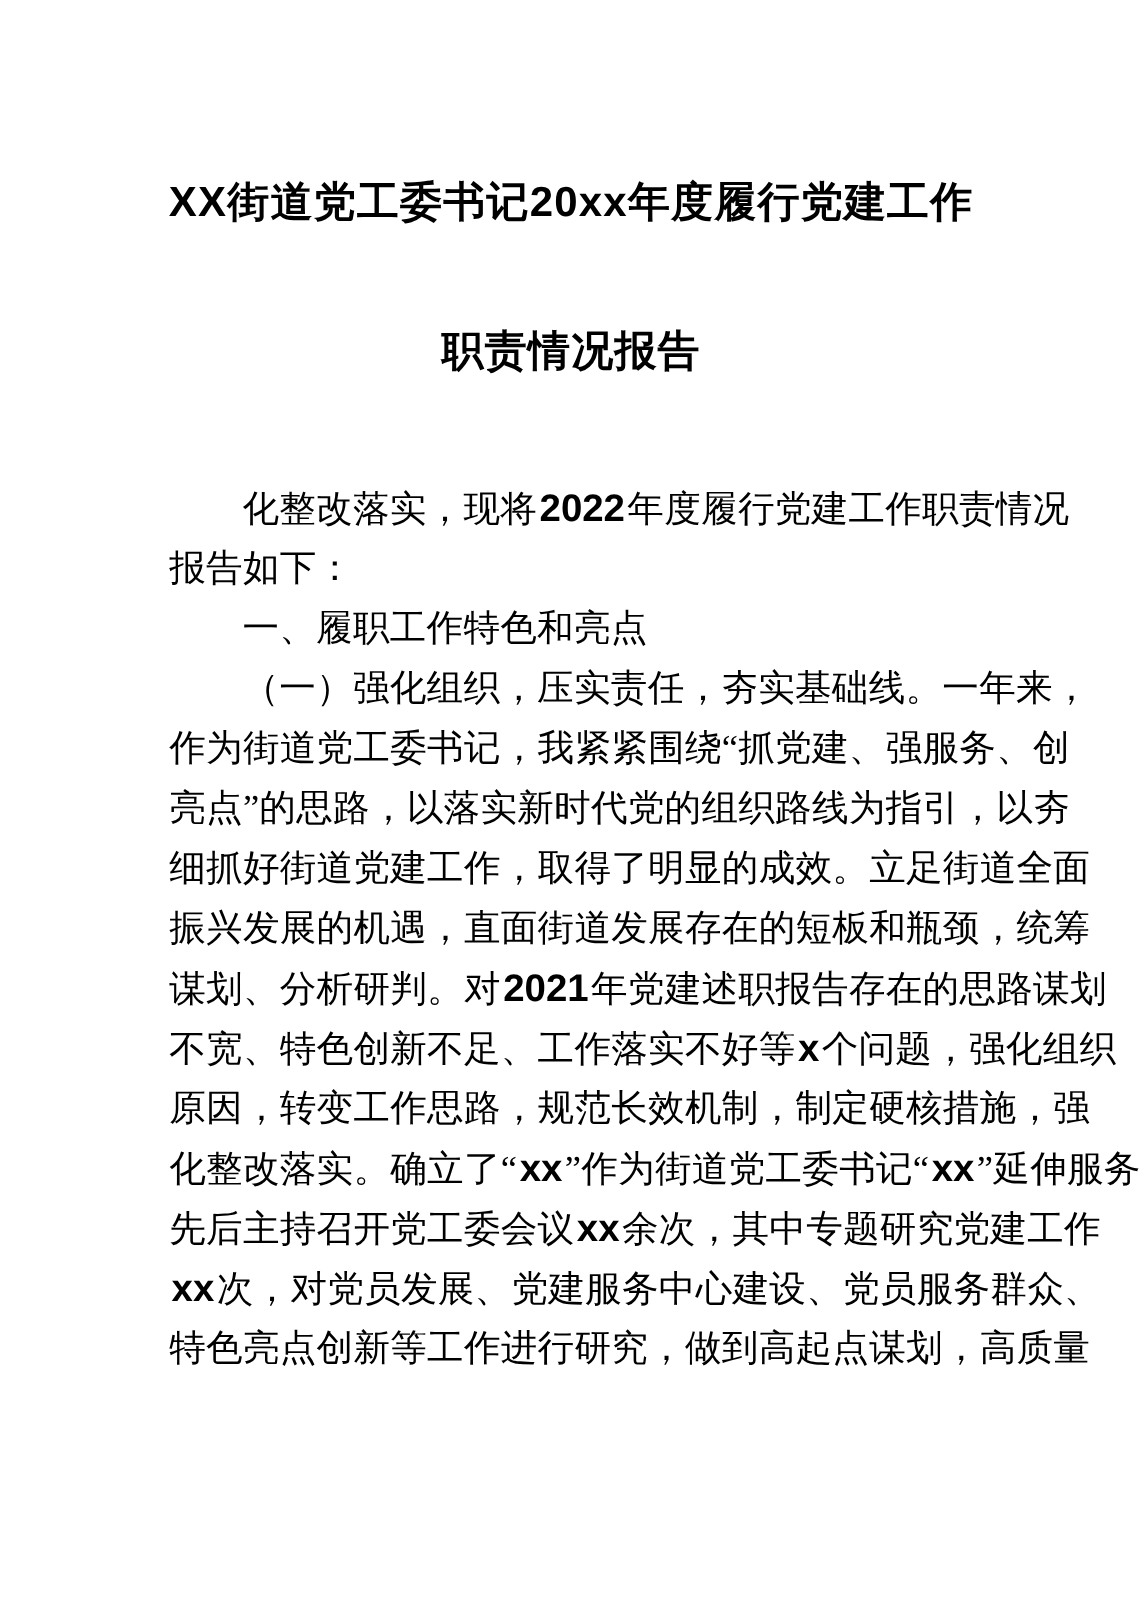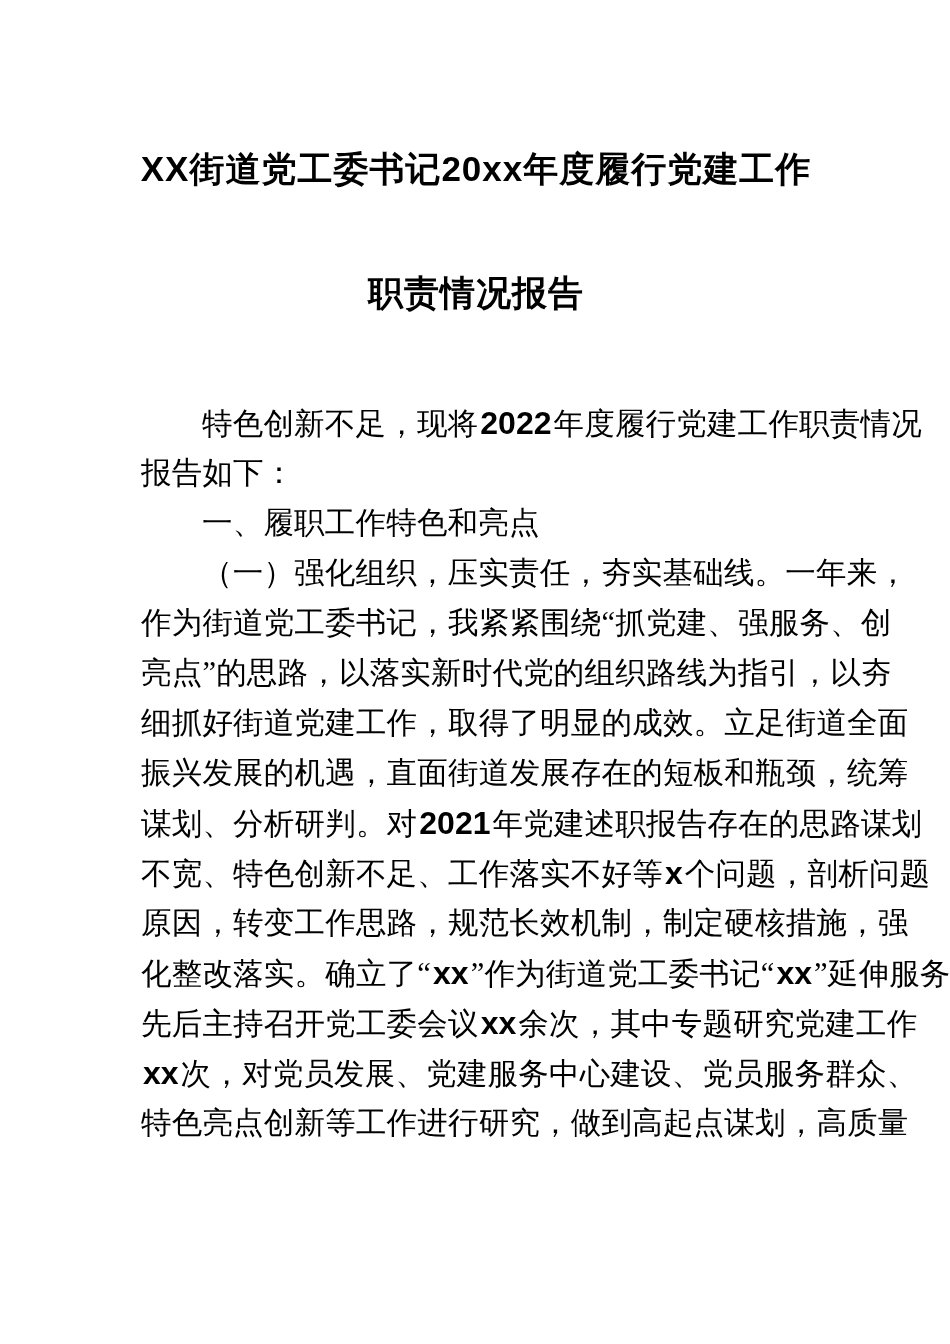--- a/index.html
+++ b/index.html
@@ -79,30 +79,30 @@
 <body>
 
 <div class="page">
 
   <div class="title-block">
     <div class="title-line">XX街道党工委书记20xx年度履行党建工作</div>
     <div class="title-line title-line-2">职责情况报告</div>
   </div>
 
   <div class="body-block" id="body-block">
-      <div class="para-line indent"><span>特色创新不足，现将</span><span class="lat">2022</span><span>年度履行党建工作职责情况</span></div>
+      <div class="para-line indent"><span>化整改落实，现将</span><span class="lat">2022</span><span>年度履行党建工作职责情况</span></div>
       <div class="para-line"><span>报告如下：</span></div>
       <div class="para-line indent"><span>一、履职工作特色和亮点</span></div>
       <div class="para-line indent"><span>（一）强化组织，压实责任，夯实基础线。一年来，</span></div>
       <div class="para-line"><span>作为街道党工委书记，我紧紧围绕“抓党建、强服务、创</span></div>
       <div class="para-line"><span>亮点”的思路，以落实新时代党的组织路线为指引，以夯</span></div>
       <div class="para-line"><span>细抓好街道党建工作，取得了明显的成效。立足街道全面</span></div>
       <div class="para-line"><span>振兴发展的机遇，直面街道发展存在的短板和瓶颈，统筹</span></div>
       <div class="para-line"><span>谋划、分析研判。对</span><span class="lat">2021</span><span>年党建述职报告存在的思路谋划</span></div>
-      <div class="para-line"><span>不宽、特色创新不足、工作落实不好等</span><span class="lat">x</span><span>个问题，剖析问题</span></div>
+      <div class="para-line"><span>不宽、特色创新不足、工作落实不好等</span><span class="lat">x</span><span>个问题，强化组织</span></div>
       <div class="para-line"><span>原因，转变工作思路，规范长效机制，制定硬核措施，强</span></div>
       <div class="para-line"><span>化整改落实。确立了“</span><span class="lat">xx</span><span>”作为街道党工委书记“</span><span class="lat">xx</span><span>”延伸服务链</span></div>
       <div class="para-line"><span>先后主持召开党工委会议</span><span class="lat">xx</span><span>余次，其中专题研究党建工作</span></div>
       <div class="para-line"><span class="lat">xx</span><span>次，对党员发展、党建服务中心建设、党员服务群众、</span></div>
       <div class="para-line"><span>特色亮点创新等工作进行研究，做到高起点谋划，高质量</span></div>
     </div>
 
 </div>
 
 </body></html>

